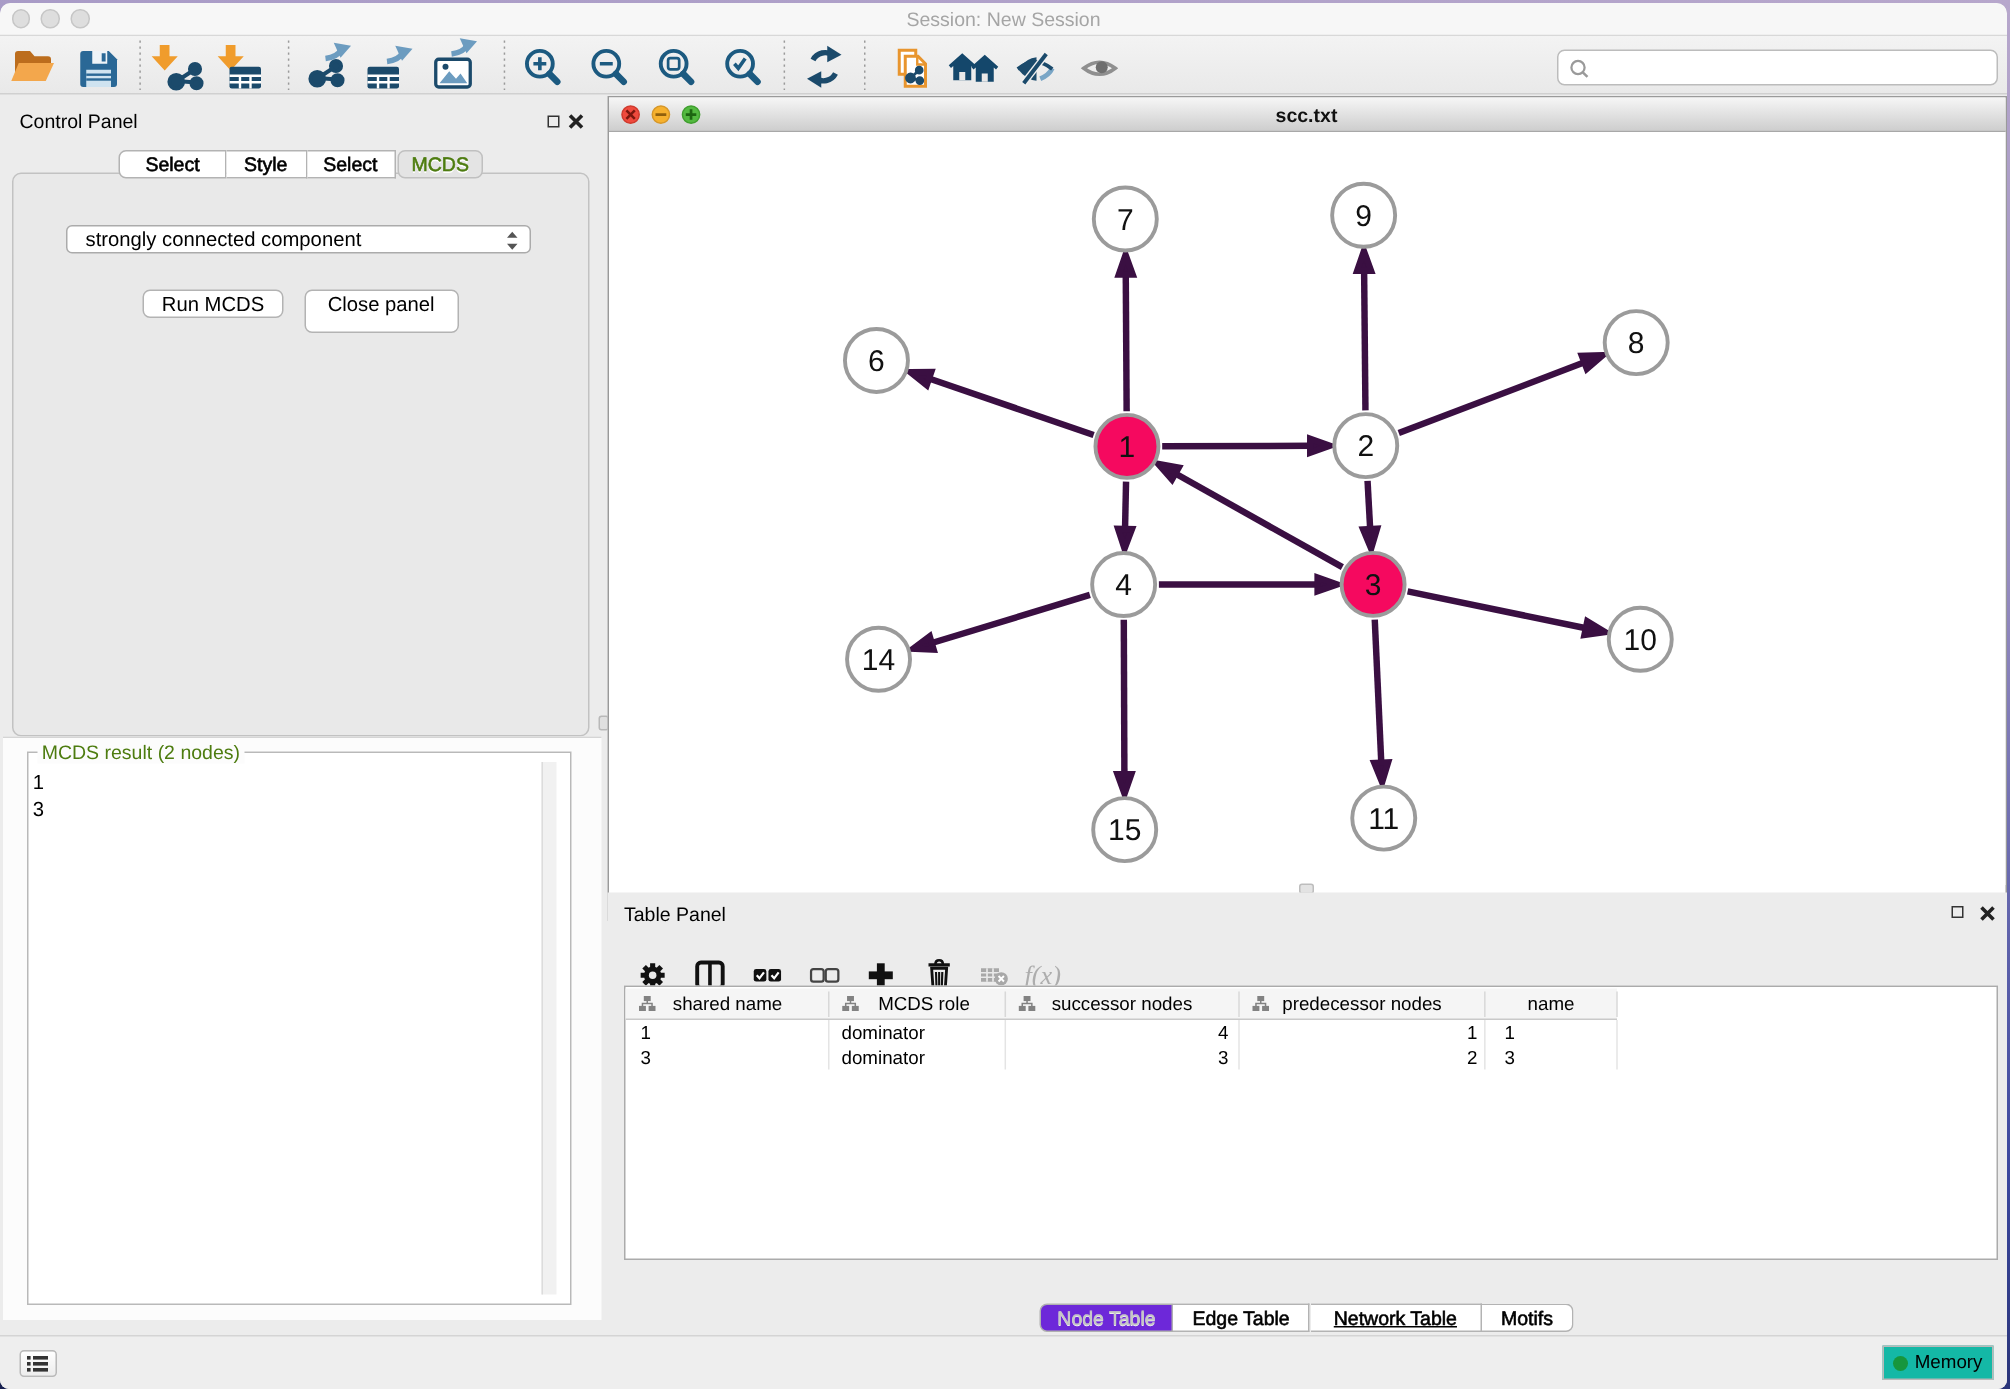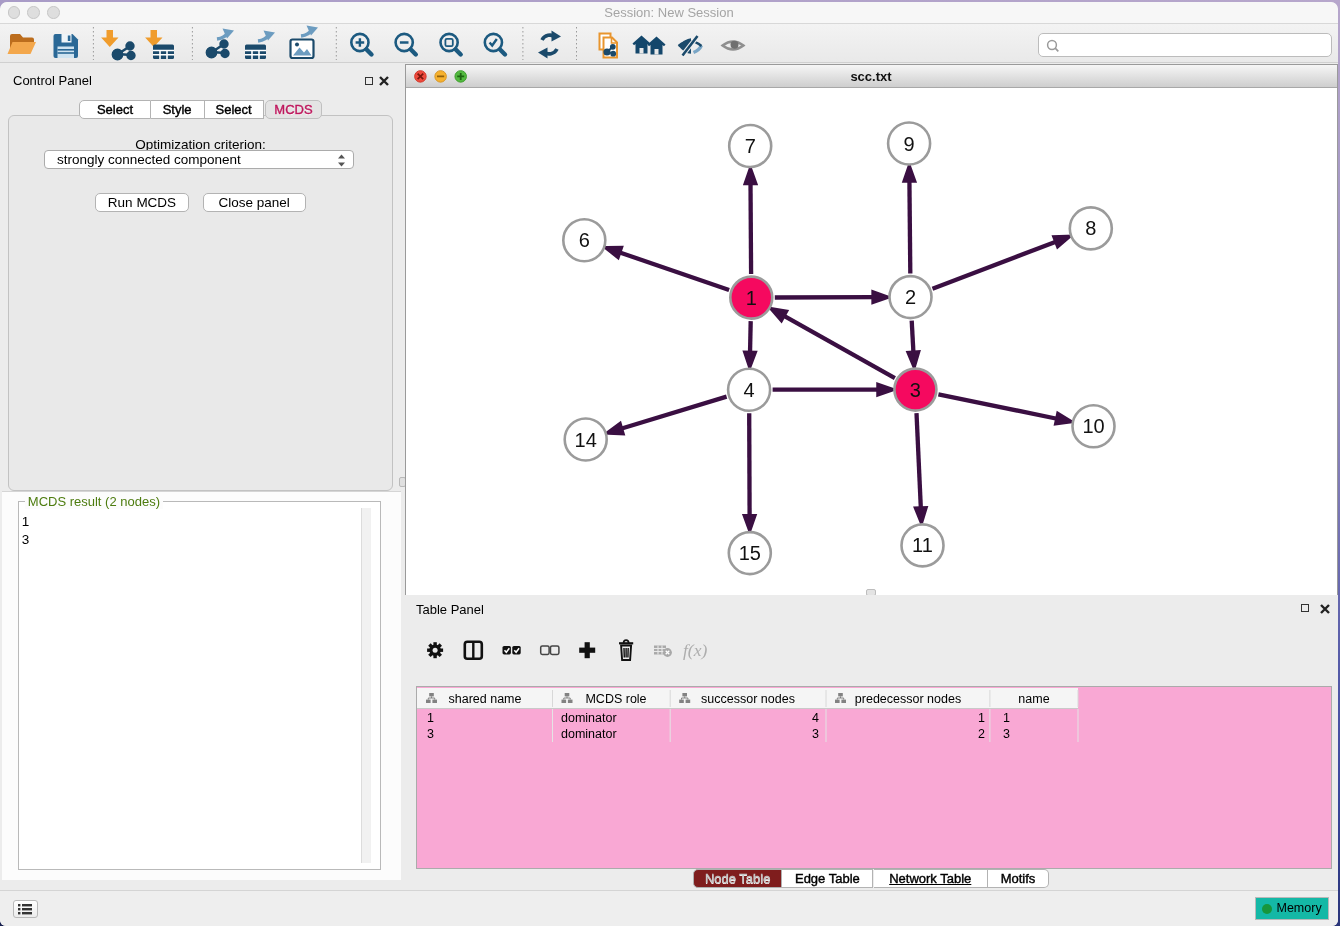--- a/index.html
+++ b/index.html
@@ -170,30 +170,29 @@
 <div class="abs" style="left:13px;top:71px;font-size:13px;color:#000;">Control Panel</div>
 <div class="abs" style="left:365px;top:74.5px;width:8px;height:8px;border:1.6px solid #333;box-sizing:border-box;"></div>
 <svg class="abs" style="left:378px;top:73px;" width="12" height="12" viewBox="0 0 12 12">
       <path d="M2 2 L10 10 M10 2 L2 10" stroke="#222" stroke-width="2.4"></path>
     </svg>
 
 <div class="abs" style="left:8px;top:113px;width:385px;height:376px;background:#e9e9e9;border:1px solid #c2c2c2;border-radius:6px;box-sizing:border-box;"></div>
 <div class="tab abs" style="left:79px;top:97.5px;width:72px;border-radius:5px 0 0 5px;">Select</div>
 <div class="tab abs" style="left:150.6px;top:97.5px;width:54px;border-left:none;">Style</div>
 <div class="tab abs" style="left:204.6px;top:97.5px;width:59px;border-left:none;">Select</div>
-<div class="tab abs" style="left:265px;top:97.5px;width:57px;border-radius:5px;background:#e4e4e4;border-color:#c0c0c0;color:#be185d;text-shadow:0 1px 0 #fff;">MCDS</div>
-<div class="abs" style="left:0;top:135px;width:401px;text-align:center;font-size:13.5px;color:#000;">Optimization criterion:</div>
+<div class="tab abs" style="left:265px;top:97.5px;width:57px;border-radius:5px;background:#e4e4e4;border-color:#c0c0c0;color:#4d7c0f;text-shadow:0 1px 0 #fff;">MCDS</div>
 <div class="abs" style="left:44px;top:148px;width:310px;height:19px;background:#fff;border:1px solid #ababab;border-radius:4px;box-sizing:border-box;">
   <div class="abs" style="left:12px;top:1px;font-size:13.5px;line-height:16px;color:#000;">strongly connected component</div>
   <svg class="abs" style="right:6px;top:2.5px;" width="11" height="13" viewBox="0 0 11 13">
         <path d="M2 4.5 L5.5 0.5 L9 4.5 Z M2 8.5 L5.5 12.5 L9 8.5 Z" fill="#555"></path>
       </svg>
 </div>
 <div class="btn abs" style="left:95px;top:190.8px;width:94px;height:19px;line-height:17px;">Run MCDS</div>
-<div class="btn abs" style="left:202.6px;top:190.8px;width:103px;height:19px;line-height:17px;">Close panel</div>
+<div class="btn abs" style="left:202.6px;top:190.8px;width:103px;height:29px;line-height:17px;">Close panel</div>
 
 <div class="abs" style="left:2px;top:489px;width:399px;height:388px;background:#fcfcfc;border-top:1px solid #d5d5d5;"></div>
 <div class="abs" style="left:17.8px;top:499px;width:363px;height:369px;border:1px solid #b9b9b9;box-sizing:border-box;background:#fff;">
   <div class="abs" style="left:6px;top:-8px;background:#fcfcfc;padding:0 3px;font-size:13px;color:#4d7c0f;">MCDS result (2 nodes)</div>
   <div class="abs" style="left:3px;top:11px;font-size:13.5px;color:#000;line-height:17.6px;">1<br>3</div>
   <div class="abs" style="right:9px;top:6px;width:9px;height:355px;background:#f1f1f1;border-left:1px solid #dcdcdc;"></div>
 </div>
 
 <div class="abs" style="left:399px;top:474.5px;width:5px;height:8px;background:#e0e0e0;border:1px solid #b9b9b9;border-radius:2px;"></div>
 
@@ -328,21 +327,21 @@
             <line x1="249" y1="20.5" x2="261" y2="20.5"></line>
         <line x1="253" y1="14.5" x2="253" y2="23.5"></line>
             <line x1="257" y1="14.5" x2="257" y2="23.5"></line>
       </g>
       <circle cx="262.5" cy="21.5" r="4.4" fill="#a8a8a8"></circle>
       <path d="M260.7 19.7 l3.6 3.6 m0 -3.6 l-3.6 3.6" stroke="#fff" stroke-width="1.3"></path>
     </g>
 
     <text x="278" y="25" font-family="Liberation Serif, serif" font-style="italic" font-size="17.5" fill="#adadad">f(x)</text>
   </svg>
-  <div class="abs" style="left:10.5px;top:91px;width:916px;height:183px;background:#f9a8d4;border:1px solid #ababab;box-sizing:border-box;">
+  <div class="abs" style="left:10.5px;top:62px;width:916px;height:183px;background:#ffffff;border:1px solid #ababab;box-sizing:border-box;">
     <div class="abs" style="left:0;top:1.5px;width:661.5px;height:21px;background:#f5f5f5;border-bottom:1px solid #c9c9c9;box-sizing:border-box;"></div>
     <svg class="abs" style="left:0;top:1.5px;" width="670" height="21" viewBox="0 0 670 21">
       <g stroke="#d8d8d8" stroke-width="1">
         <line x1="135.5" y1="2" x2="135.5" y2="19"></line>
             <line x1="253.2" y1="2" x2="253.2" y2="19"></line>
         <line x1="409" y1="2" x2="409" y2="19"></line>
             <line x1="572.9" y1="2" x2="572.9" y2="19"></line>
         <line x1="661" y1="2" x2="661" y2="19"></line>
       </g>
       <g fill="#828282">
@@ -394,21 +393,21 @@
             <text x="568" y="12.5" text-anchor="end">1</text>
         <text x="586" y="12.5">1</text>
         <text x="10" y="29">3</text>
             <text x="144" y="29">dominator</text>
         <text x="402" y="29" text-anchor="end">3</text>
             <text x="568" y="29" text-anchor="end">2</text>
         <text x="586" y="29">3</text>
       </g>
     </svg>
   </div>
-  <div class="tab abs" style="left:288px;top:274px;width:89.3px;border-radius:5px 0 0 5px;background:#7f1d1d;border-color:#b0b0b0;color:#c6c6c6;text-shadow:0 1px 0 #fff;">Node Table</div>
+  <div class="tab abs" style="left:288px;top:274px;width:89.3px;border-radius:5px 0 0 5px;background:#6d28d9;border-color:#b0b0b0;color:#c6c6c6;text-shadow:0 1px 0 #fff;">Node Table</div>
   <div class="tab abs" style="left:377.3px;top:274px;width:91.2px;border-left:none;">Edge Table</div>
   <div class="tab abs" style="left:468.5px;top:274px;width:114.5px;border-left:none;text-decoration:underline;">Network Table</div>
   <div class="tab abs" style="left:583px;top:274px;width:61px;border-left:none;border-radius:0 5px 5px 0;">Motifs</div>
 </div>
 
 <div class="abs" style="left:0;top:888px;width:1338px;height:36px;background:#eeeeee;border-top:1px solid #d4d4d4;"></div>
 <div class="abs" style="left:13.4px;top:897.6px;width:24.5px;height:18.5px;background:linear-gradient(#ffffff,#ececec);border:1px solid #b9b9b9;border-radius:3px;box-sizing:border-box;">
   <svg width="22" height="16" viewBox="0 0 22 16">
         <g fill="#333">
           <rect x="4" y="3" width="2.4" height="2.4"></rect>

